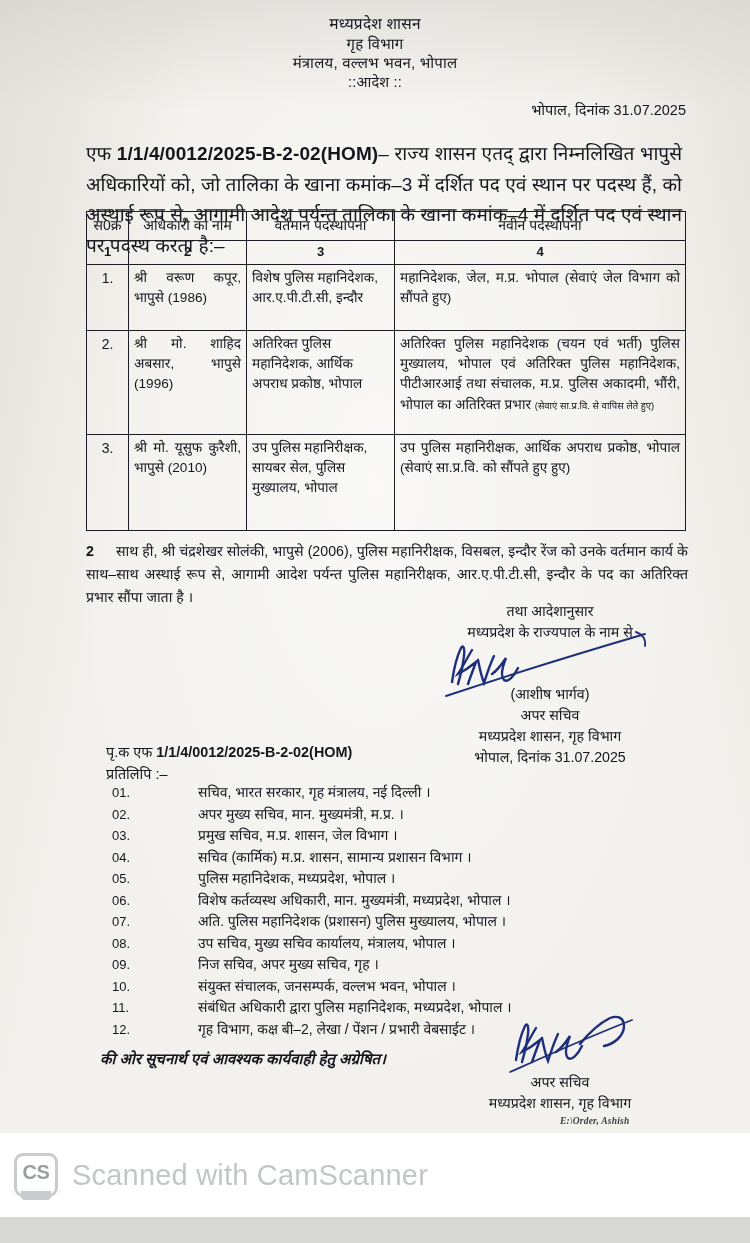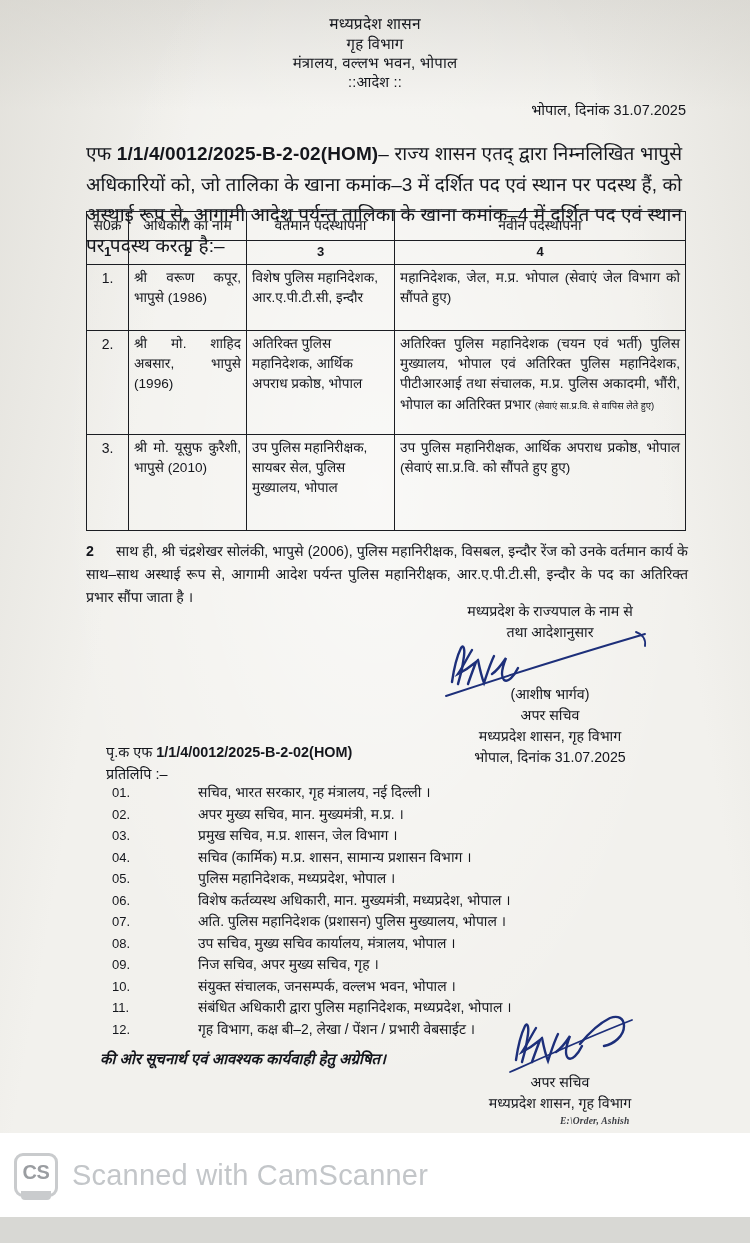--- a/index.html
+++ b/index.html
@@ -323,22 +323,22 @@
           </td>
         </tr>
       </tbody>
     </table>
 
     <div class="para2">
       <span class="pnum">2</span><span>साथ ही, श्री चंद्रशेखर सोलंकी, भापुसे (2006), पुलिस महानिरीक्षक, विसबल, इन्दौर रेंज को उनके वर्तमान कार्य के साथ–साथ अस्थाई रूप से, आगामी आदेश पर्यन्त पुलिस महानिरीक्षक, आर.ए.पी.टी.सी, इन्दौर के पद का अतिरिक्त प्रभार सौंपा जाता है ।</span>
     </div>
 
     <div class="sig1">
+      <div>तथा आदेशानुसार</div>
       <div>मध्यप्रदेश के राज्यपाल के नाम से</div>
-      <div>तथा आदेशानुसार</div>
       <div class="nm">(आशीष भार्गव)</div>
       <div>अपर सचिव</div>
       <div>मध्यप्रदेश शासन, गृह विभाग</div>
       <div>भोपाल, दिनांक 31.07.2025</div>
     </div>
     <svg class="sig-ink1" viewBox="0 0 230 70">
       <g fill="none" stroke="#1d2f7a" stroke-width="2.4" stroke-linecap="round">
         <path d="M12,52 C14,38 18,24 21,18 C23,14 25,18 24,26 C23,36 20,48 18,54"></path>
         <path d="M32,20 C26,30 22,38 18,44 C24,41 30,37 36,32 C33,40 30,48 28,54"></path>
         <path d="M38,30 C40,40 42,48 44,53 C47,44 50,34 54,26"></path>

